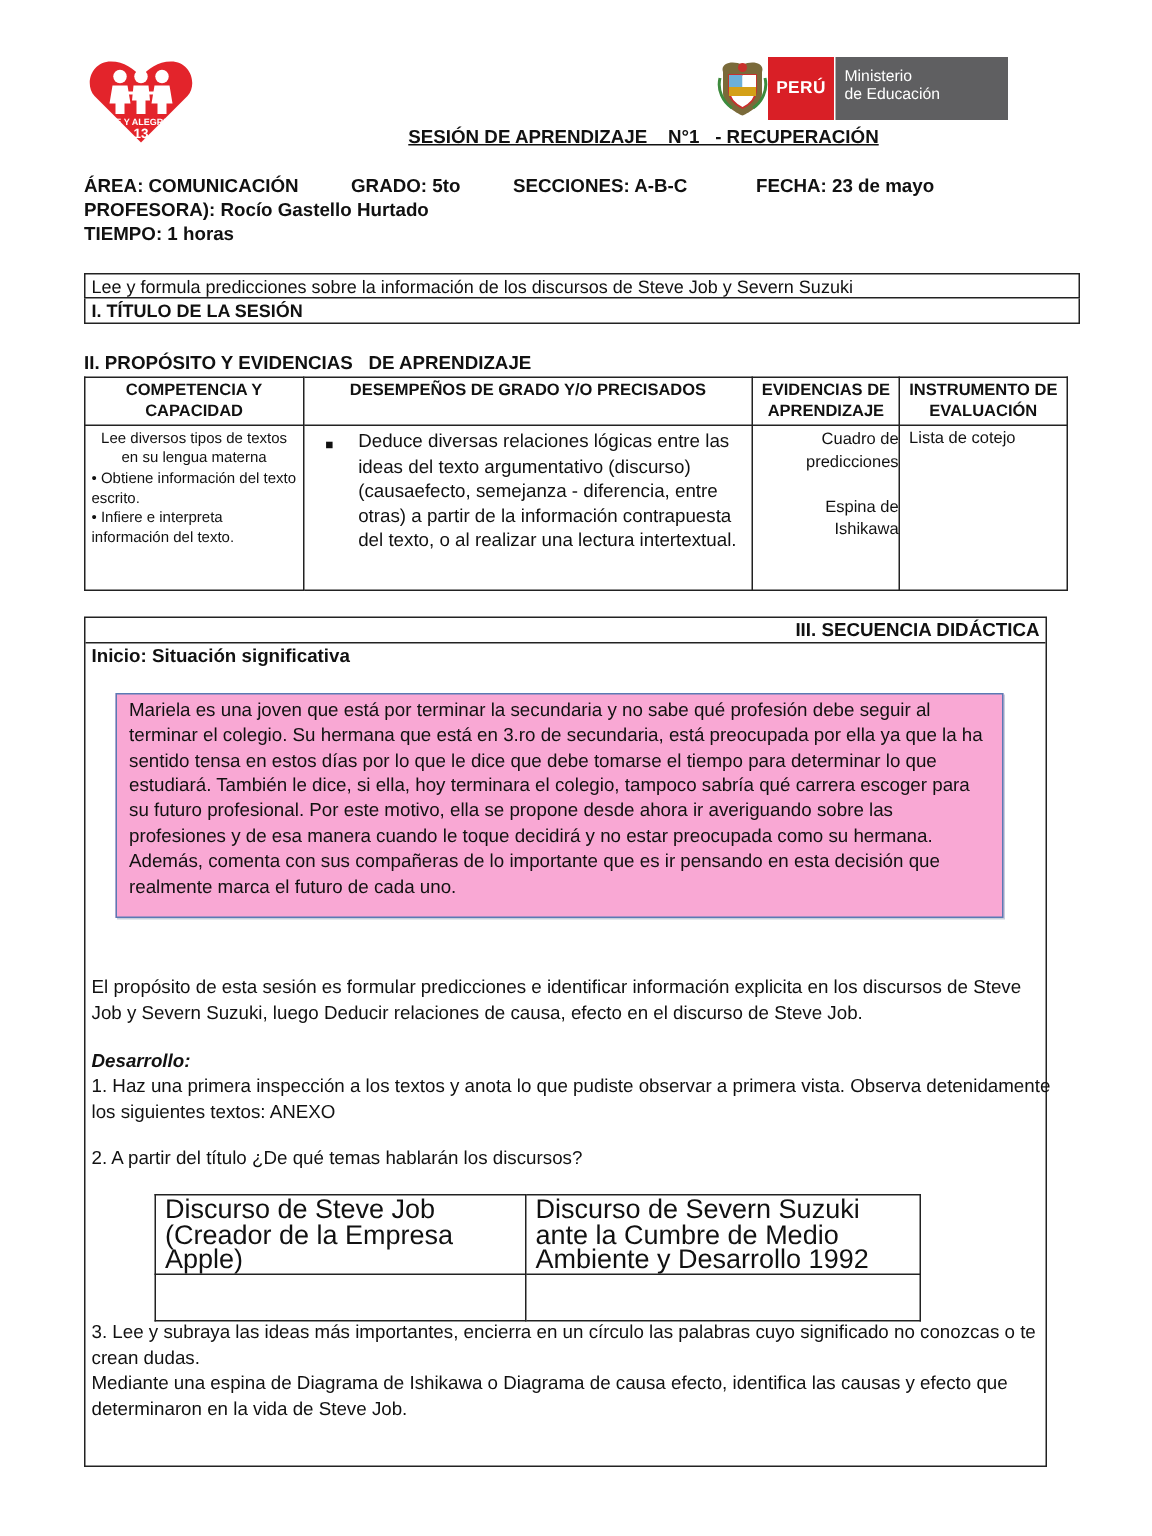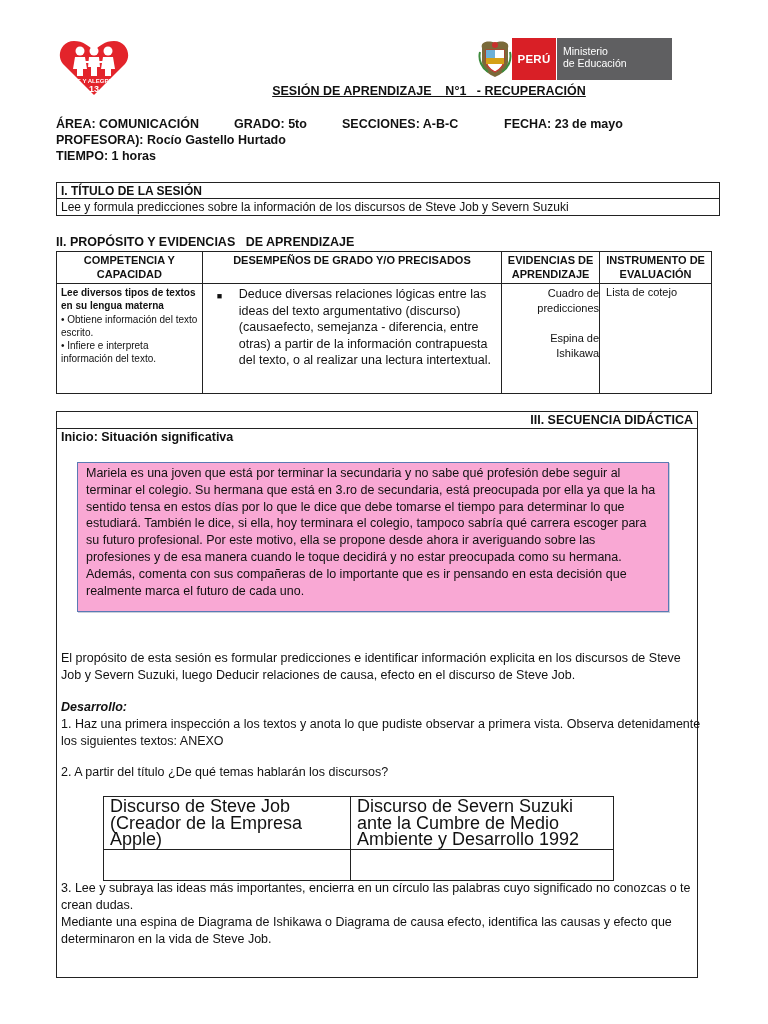--- a/index.html
+++ b/index.html
@@ -100,37 +100,37 @@
 <div class="abs meta-row">
   <span style="width:178px">ÁREA: COMUNICACIÓN</span>
   <span style="width:108px">GRADO: 5to</span>
   <span style="width:162px">SECCIONES: A-B-C</span>
   <span>FECHA: 23 de mayo</span>
 </div>
 <div class="abs meta-line" style="top:133px">PROFESORA): Rocío Gastello Hurtado</div>
 <div class="abs meta-line" style="top:149px">TIEMPO: 1 horas</div>
 
 <div class="abs t1">
+  <div class="row">Lee y formula predicciones sobre la información de los discursos de Steve Job y Severn Suzuki</div>
   <div class="row" style="font-weight:bold;">I. TÍTULO DE LA SESIÓN</div>
-  <div class="row">Lee y formula predicciones sobre la información de los discursos de Steve Job y Severn Suzuki</div>
 </div>
 
 <div class="abs sec2-title" style="white-space:pre;">II. PROPÓSITO Y EVIDENCIAS   DE APRENDIZAJE</div>
 
 <table class="abs t2">
   <tbody>
       <tr>
     <th style="width:146px">COMPETENCIA Y CAPACIDAD</th>
     <th style="width:300px">DESEMPEÑOS DE GRADO Y/O PRECISADOS</th>
     <th style="width:98px">EVIDENCIAS DE APRENDIZAJE</th>
     <th style="width:112px">INSTRUMENTO DE EVALUACIÓN</th>
   </tr>
   <tr>
     <td class="comp">
-      <div style="font-weight:bold;">Lee diversos tipos de textos en su lengua materna</div>
+      <div style="font-weight:normal;text-align:center;">Lee diversos tipos de textos en su lengua materna</div>
       <div>• Obtiene información del texto escrito.</div>
       <div>• Infiere e interpreta información del texto.</div>
     </td>
     <td class="desemp">
       <div class="item">
         <span class="bullet">■</span>
         <span>Deduce diversas relaciones lógicas entre las ideas del texto argumentativo (discurso) (causaefecto, semejanza - diferencia, entre otras) a partir de la información contrapuesta del texto, o al realizar una lectura intertextual.</span>
       </div>
     </td>
     <td class="evid">

